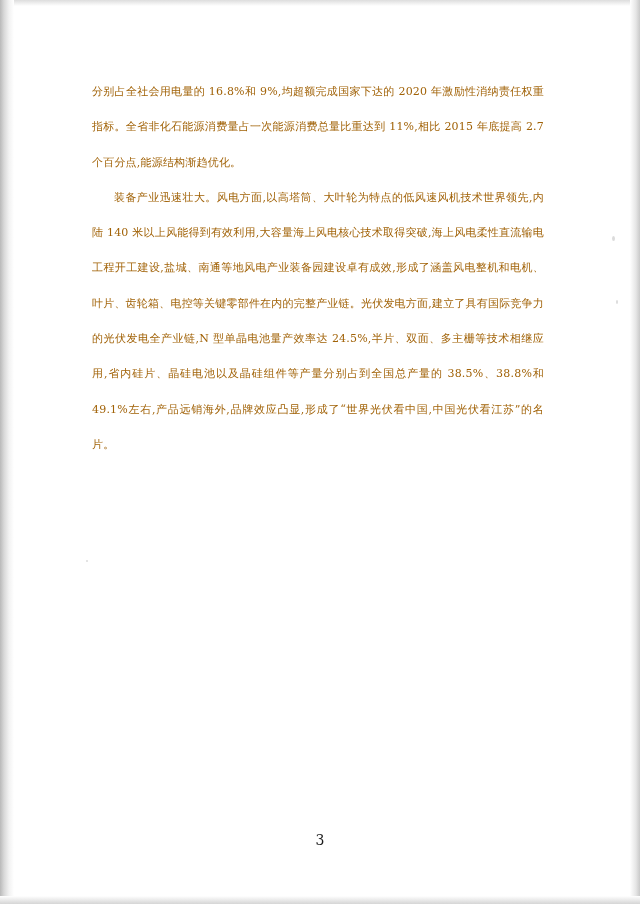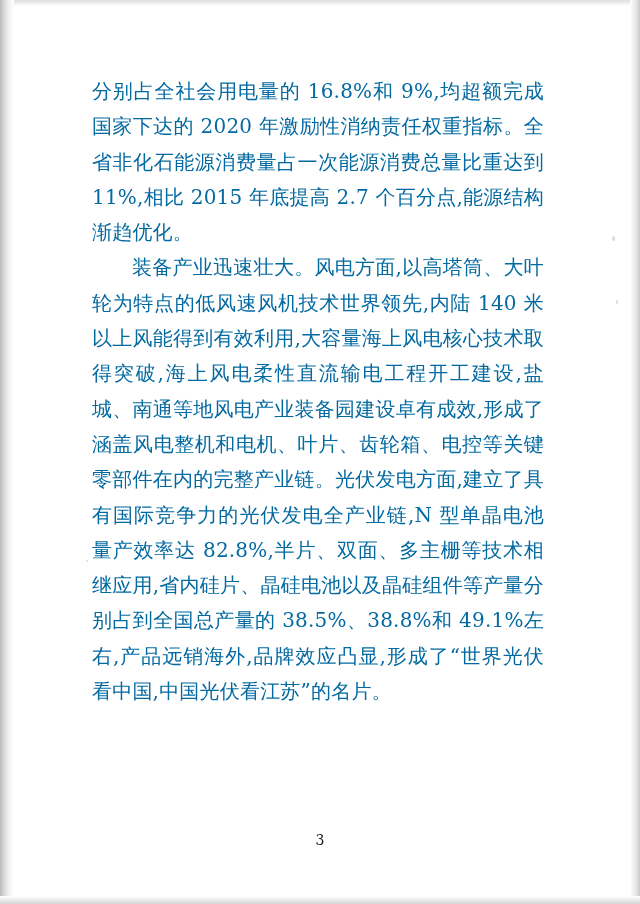--- a/index.html
+++ b/index.html
@@ -48,23 +48,23 @@
   }
   .content {
     position: absolute;
     left: 92px;
     top: 74px;
     width: 452px;
   }
   p.para {
     margin: 0 0 0 0;
     font-family: "DejaVu Serif", "Liberation Serif", serif;
-    font-size: 20px;
+    font-size: 11px;
     line-height: 35.3px;
-    color: #0369a1;
+    color: #a16207;
     text-align: justify;
     text-justify: inter-ideograph;
     letter-spacing: 0.2px;
     text-indent: 0;
   }
   p.indent {
     text-indent: 2em;
   }
   .page-number {
     position: absolute;
@@ -85,17 +85,17 @@
   <div class="scan-edge-left"></div>
   <div class="scan-edge-right"></div>
   <div class="scan-edge-bottom"></div>
 
   <div class="speck" style="left:612px; top:236px; width:3px; height:5px;"></div>
   <div class="speck" style="left:616px; top:300px; width:2px; height:4px;"></div>
   <div class="speck" style="left:86px; top:560px; width:2px; height:2px;"></div>
 
   <div class="content">
     <p class="para">分别占全社会用电量的 16.8%和 9%,均超额完成国家下达的 2020 年激励性消纳责任权重指标。全省非化石能源消费量占一次能源消费总量比重达到 11%,相比 2015 年底提高 2.7 个百分点,能源结构渐趋优化。</p>
-    <p class="para indent">装备产业迅速壮大。风电方面,以高塔筒、大叶轮为特点的低风速风机技术世界领先,内陆 140 米以上风能得到有效利用,大容量海上风电核心技术取得突破,海上风电柔性直流输电工程开工建设,盐城、南通等地风电产业装备园建设卓有成效,形成了涵盖风电整机和电机、叶片、齿轮箱、电控等关键零部件在内的完整产业链。光伏发电方面,建立了具有国际竞争力的光伏发电全产业链,N 型单晶电池量产效率达 82.8%,半片、双面、多主栅等技术相继应用,省内硅片、晶硅电池以及晶硅组件等产量分别占到全国总产量的 38.5%、38.8%和 49.1%左右,产品远销海外,品牌效应凸显,形成了“世界光伏看中国,中国光伏看江苏”的名片。</p>
+    <p class="para indent">装备产业迅速壮大。风电方面,以高塔筒、大叶轮为特点的低风速风机技术世界领先,内陆 140 米以上风能得到有效利用,大容量海上风电核心技术取得突破,海上风电柔性直流输电工程开工建设,盐城、南通等地风电产业装备园建设卓有成效,形成了涵盖风电整机和电机、叶片、齿轮箱、电控等关键零部件在内的完整产业链。光伏发电方面,建立了具有国际竞争力的光伏发电全产业链,N 型单晶电池量产效率达 24.5%,半片、双面、多主栅等技术相继应用,省内硅片、晶硅电池以及晶硅组件等产量分别占到全国总产量的 38.5%、38.8%和 49.1%左右,产品远销海外,品牌效应凸显,形成了“世界光伏看中国,中国光伏看江苏”的名片。</p>
   </div>
 
   <div class="page-number">3</div>
 </div>
 
 </body></html>

